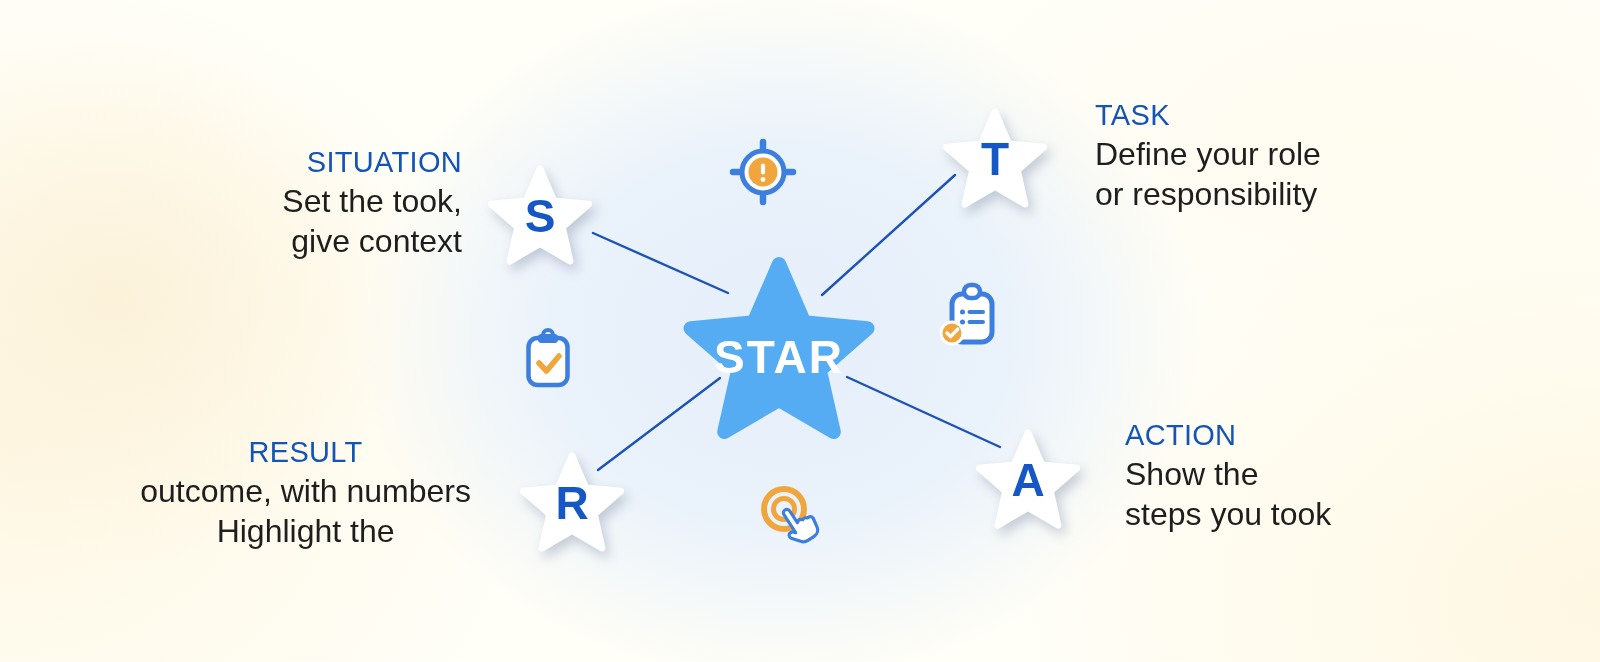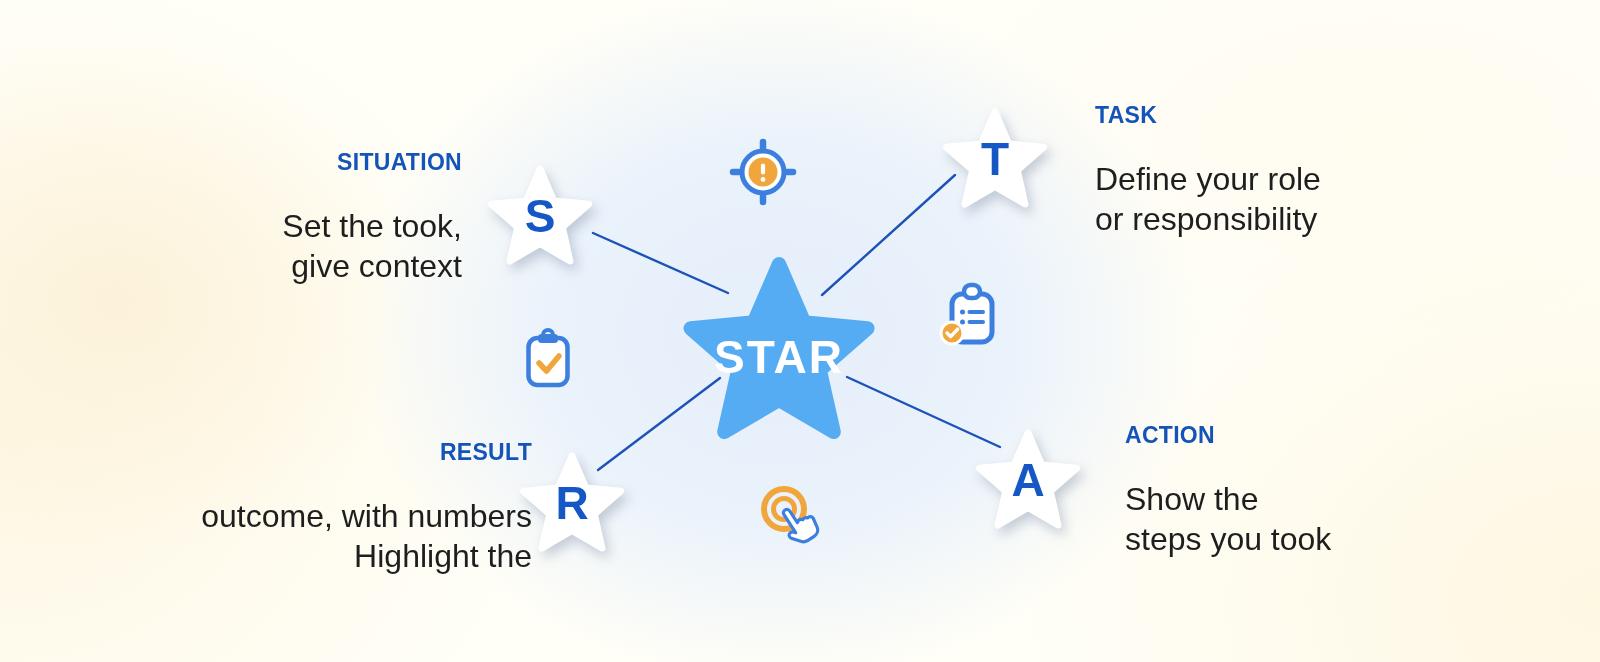--- a/index.html
+++ b/index.html
@@ -34,26 +34,26 @@
   .node-t{left:940px;top:103px;width:110px;height:110px;}
   .node-r{left:517px;top:447px;width:110px;height:110px;}
   .node-a{left:973px;top:424px;width:110px;height:110px;}
   .node-center{left:679px;top:248px;width:200px;height:200px;}
   .node-center .letter{
     padding-top:18px;color:#fff;font-size:46px;font-weight:600;letter-spacing:2px;
   }
 
   
   .tb{position:absolute;z-index:3;}
-  .tb .title{font-size:23px;font-weight:700;color:var(--accent,#1453B8);letter-spacing:.3px;line-height:36px;}
-  .tb .desc{font-size:32px;font-weight:400;color:var(--text,#1E1E1E);line-height:40px;margin-top:26px;}
+  .tb .title{font-size:29px;font-weight:400;color:var(--accent,#1453B8);letter-spacing:.3px;line-height:36px;}
+  .tb .desc{font-size:32px;font-weight:400;color:var(--text,#1E1E1E);line-height:40px;margin-top:1px;}
   .tb-right{text-align:right;}
   .tb-situation{right:1138px;top:144px;}
   .tb-task{left:1095px;top:97px;}
-  .tb-result{right:1068px;top:434px;}
+  .tb-result{right:1129px;top:434px;text-align:center;}
   .tb-action{left:1125px;top:417px;}
 
   
   .icon{position:absolute;z-index:2;}
   .ic-alert{left:727px;top:136px;width:72px;height:72px;}
   .ic-clip-check{left:524px;top:326px;width:48px;height:64px;}
   .ic-clip-list{left:938px;top:281px;width:60px;height:68px;}
   .ic-tap{left:758px;top:484px;width:62px;height:82px;}
   .stroke-blue{stroke:var(--icon-blue,#3D7FDF);fill:none;}
   .fill-blue{fill:var(--icon-blue,#3D7FDF);}

